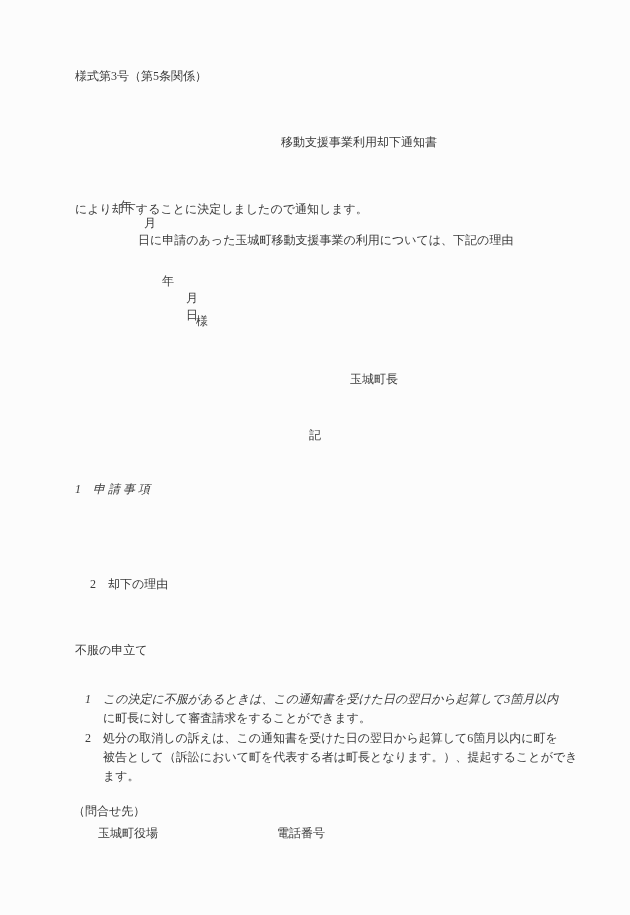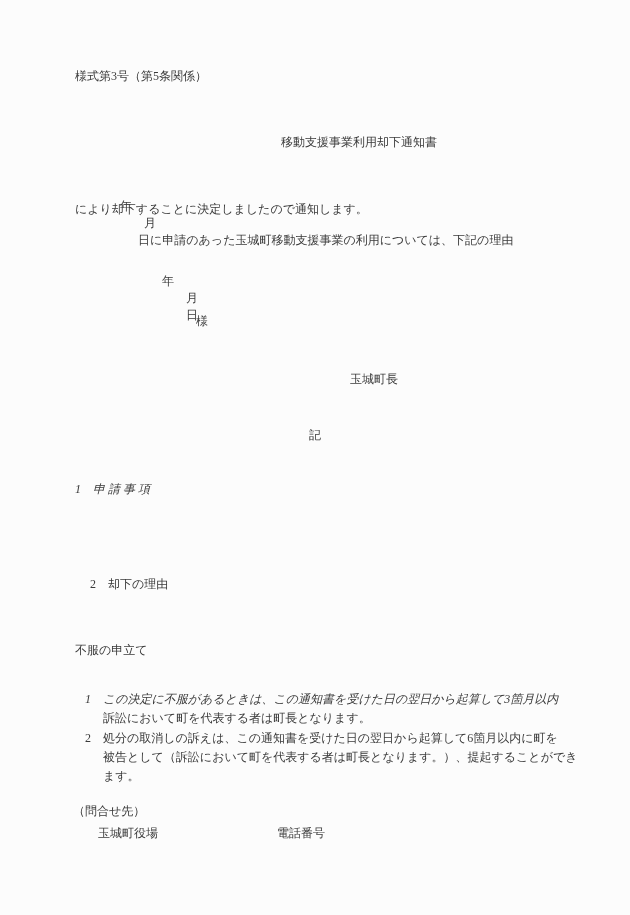--- a/index.html
+++ b/index.html
@@ -80,21 +80,21 @@
   <div class="abs center" id="ki-marker">記</div>
 
   <div class="abs" id="sec1">1　申 請 事 項</div>
 
   <div class="abs" id="sec2">2　却下の理由</div>
 
   <div class="abs" id="appeal-heading">不服の申立て</div>
 
   <div class="abs" id="appeal-1-l1">1　この決定に不服があるときは、この通知書を受けた日の翌日から起算して3箇月以内</div>
 
-  <div class="abs" id="appeal-1-l2">訴訟において町を代表する者は町長となります。</div>
+  <div class="abs" id="appeal-1-l2">に町長に対して審査請求をすることができます。</div>
 
   <div class="abs" id="appeal-2-l1">2　処分の取消しの訴えは、この通知書を受けた日の翌日から起算して6箇月以内に町を</div>
 
   <div class="abs" id="appeal-2-l2">被告として（訴訟において町を代表する者は町長となります。）、提起することができ</div>
 
   <div class="abs" id="appeal-2-l3">ます。</div>
 
   <div class="abs" id="contact-heading">（問合せ先）</div>
 
   <div class="abs" id="contact-office">玉城町役場</div>

